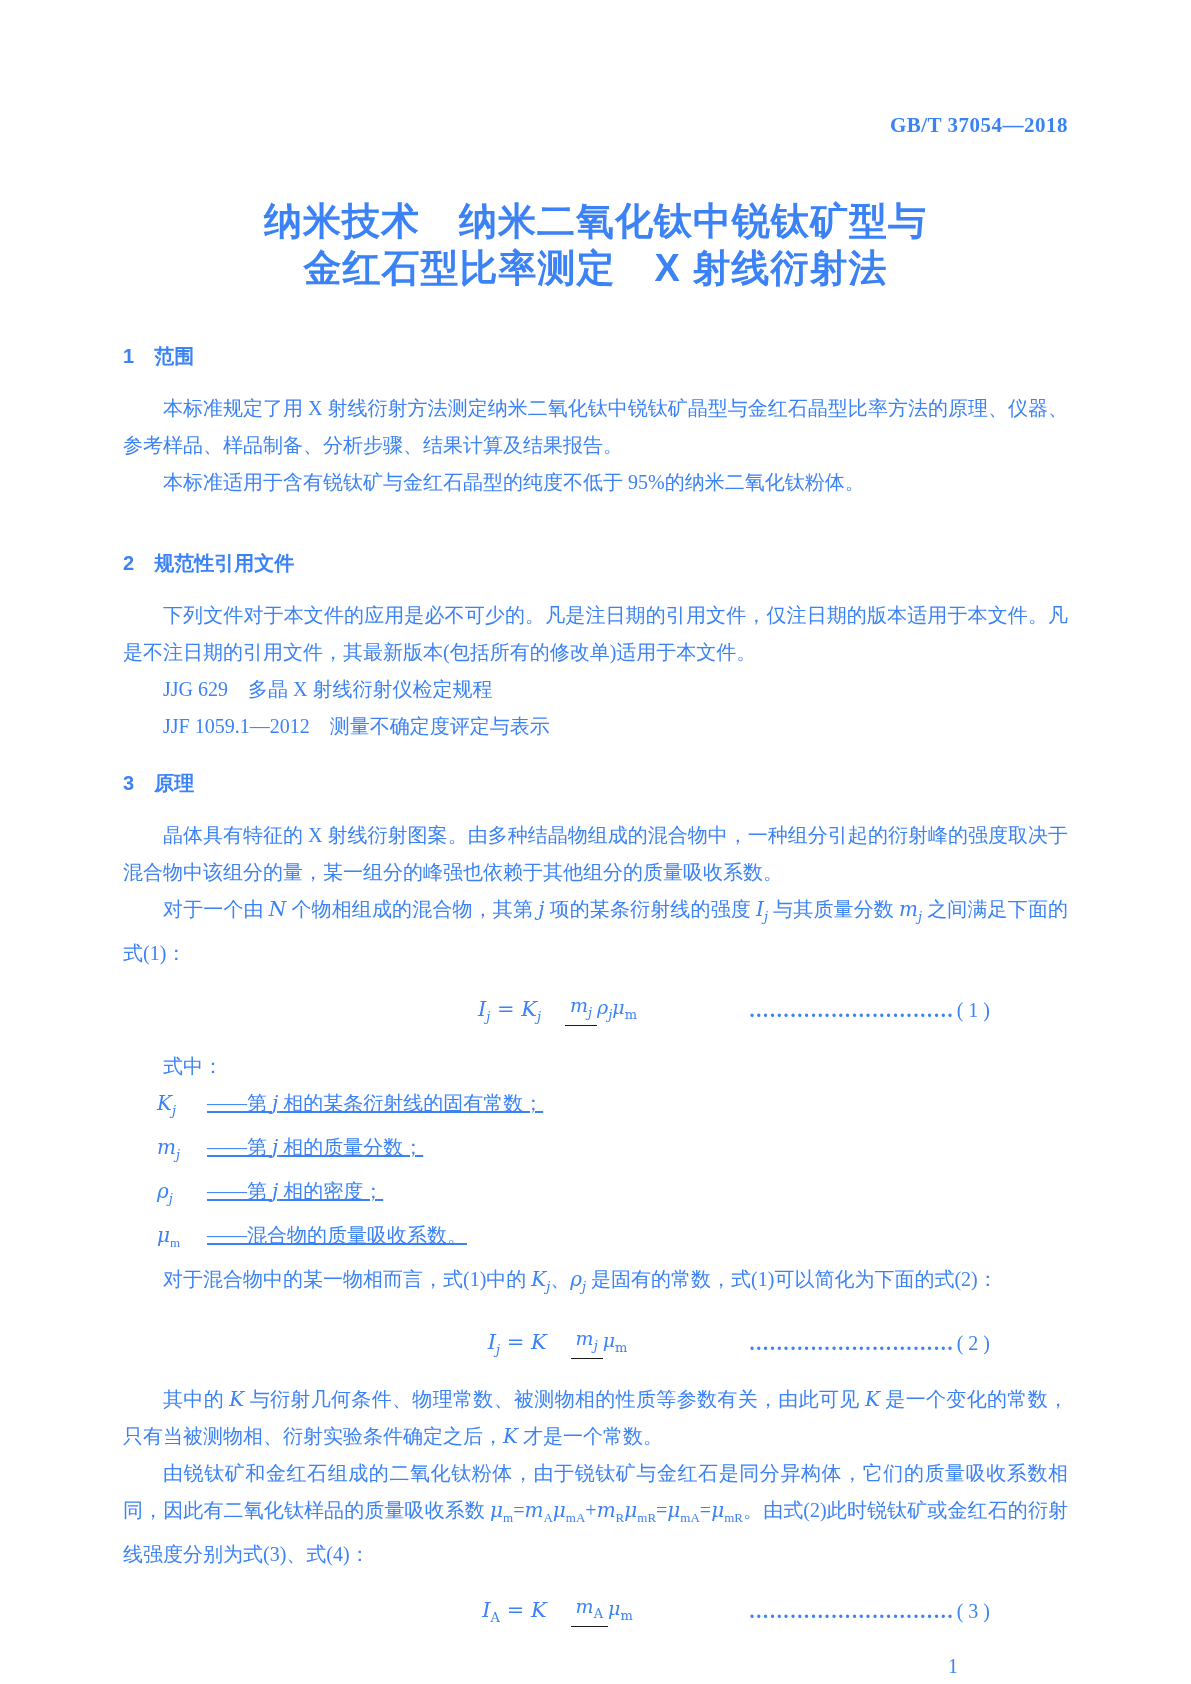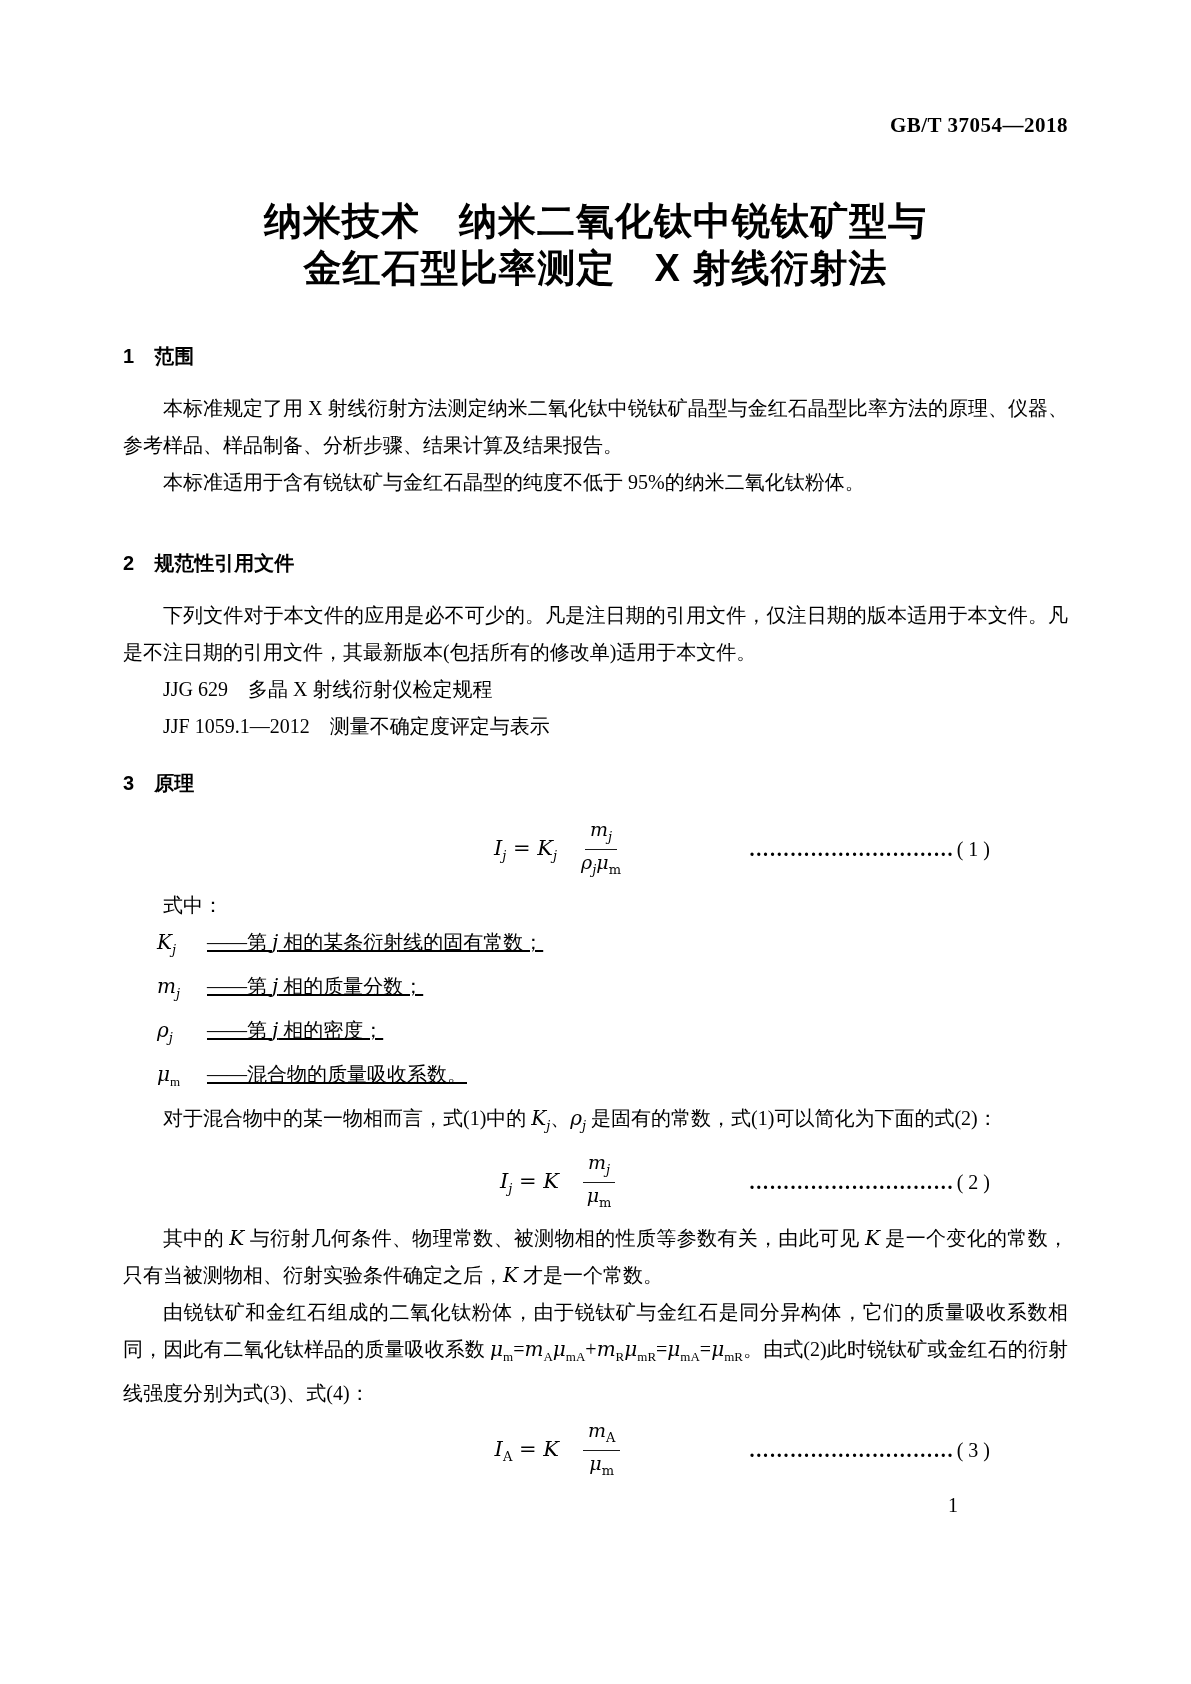--- a/index.html
+++ b/index.html
@@ -1,21 +1,21 @@
 <!DOCTYPE html>
 <html><head>
 <meta charset="utf-8">
 <style>
   * { margin:0; padding:0; box-sizing:border-box; }
   html,body { background:#ffffff; }
   .page {
     position:relative;
     width:1191px; height:1684px;
     background:#ffffff;
-    color:#000000;
+    color:#3b82f6;
     font-family:"Liberation Serif","DejaVu Serif",serif;
     font-size:20px;
     overflow:hidden;
   }
   .content {
     position:absolute; left:123px; right:123px; top:0;
   }
   .doc-code {
     padding-top:112px;
     text-align:right;
@@ -83,21 +83,21 @@
   .formula {
     display:inline-flex;
     align-items:center;
     font-family:"DejaVu Serif","Liberation Serif",serif;
     font-size:21px;
     transform:translateX(-38px);
     gap:16px;
   }
   .frac {
     display:inline-flex;
-    flex-direction:column;
+    flex-direction:row;
     align-items:center;
     margin-left:8px;
     font-size:19px;
     line-height:22px;
   }
   .frac .num { border-bottom:1.6px solid #1a1a1a; padding:0 5px 1px 5px; }
   .frac .den { padding-top:1px; }
   .eq-tail {
     position:absolute;
     right:78px;
@@ -147,20 +147,22 @@
       <p class="body-p">下列文件对于本文件的应用是必不可少的。凡是注日期的引用文件，仅注日期的版本适用于本文件。凡是不注日期的引用文件，其最新版本(包括所有的修改单)适用于本文件。</p>
       <p class="ref-line"><span>JJG 629</span><span class="ref-gap"></span><span>多晶 X 射线衍射仪检定规程</span></p>
       <p class="ref-line"><span>JJF 1059.1—2012</span><span class="ref-gap"></span><span>测量不确定度评定与表示</span></p>
     </div>
 
     <h2 class="sec-heading sec3-heading">
       <span>3</span>
       <span>原理</span>
     </h2>
     <div class="sec-body">
+      <p class="body-p">晶体具有特征的 X 射线衍射图案。由多种结晶物组成的混合物中，一种组分引起的衍射峰的强度取决于混合物中该组分的量，某一组分的峰强也依赖于其他组分的质量吸收系数。</p>
+      <p class="body-p"><span>对于一个由 </span><span class="v">N</span><span> 个物相组成的混合物，其第 </span><span class="v">j</span><span> 项的某条衍射线的强度 </span><span class="v">I</span><span class="v sub">j</span><span> 与其质量分数 </span><span class="v">m</span><span class="v sub">j</span><span> 之间满足下面的式(1)：</span></p>
 
       <div class="formula-row">
         <span class="formula">
           <span><span class="v">I</span><span class="v sub">j</span><span> = </span><span class="v">K</span><span class="v sub">j</span></span>
           <span class="frac">
             <span class="num"><span class="v">m</span><span class="v sub">j</span></span>
             <span class="den"><span class="v">ρ</span><span class="v sub">j</span><span class="v">μ</span><span class="sub">m</span></span>
           </span>
         </span>
         <span class="eq-tail">

